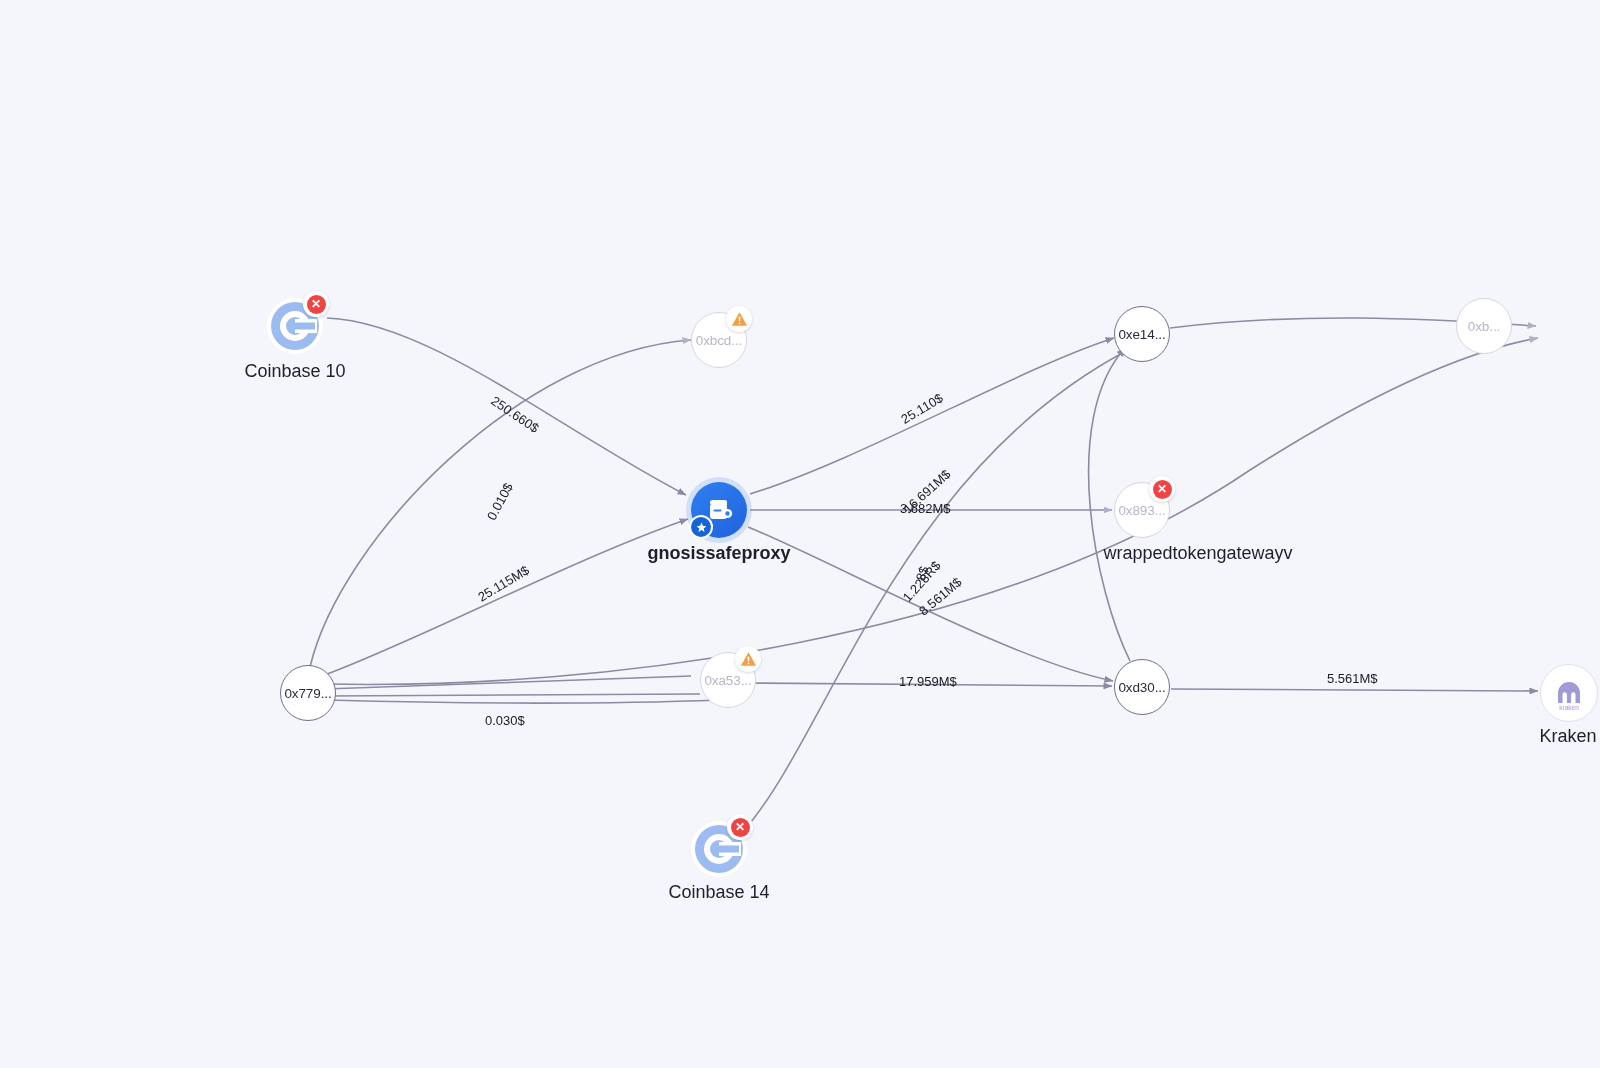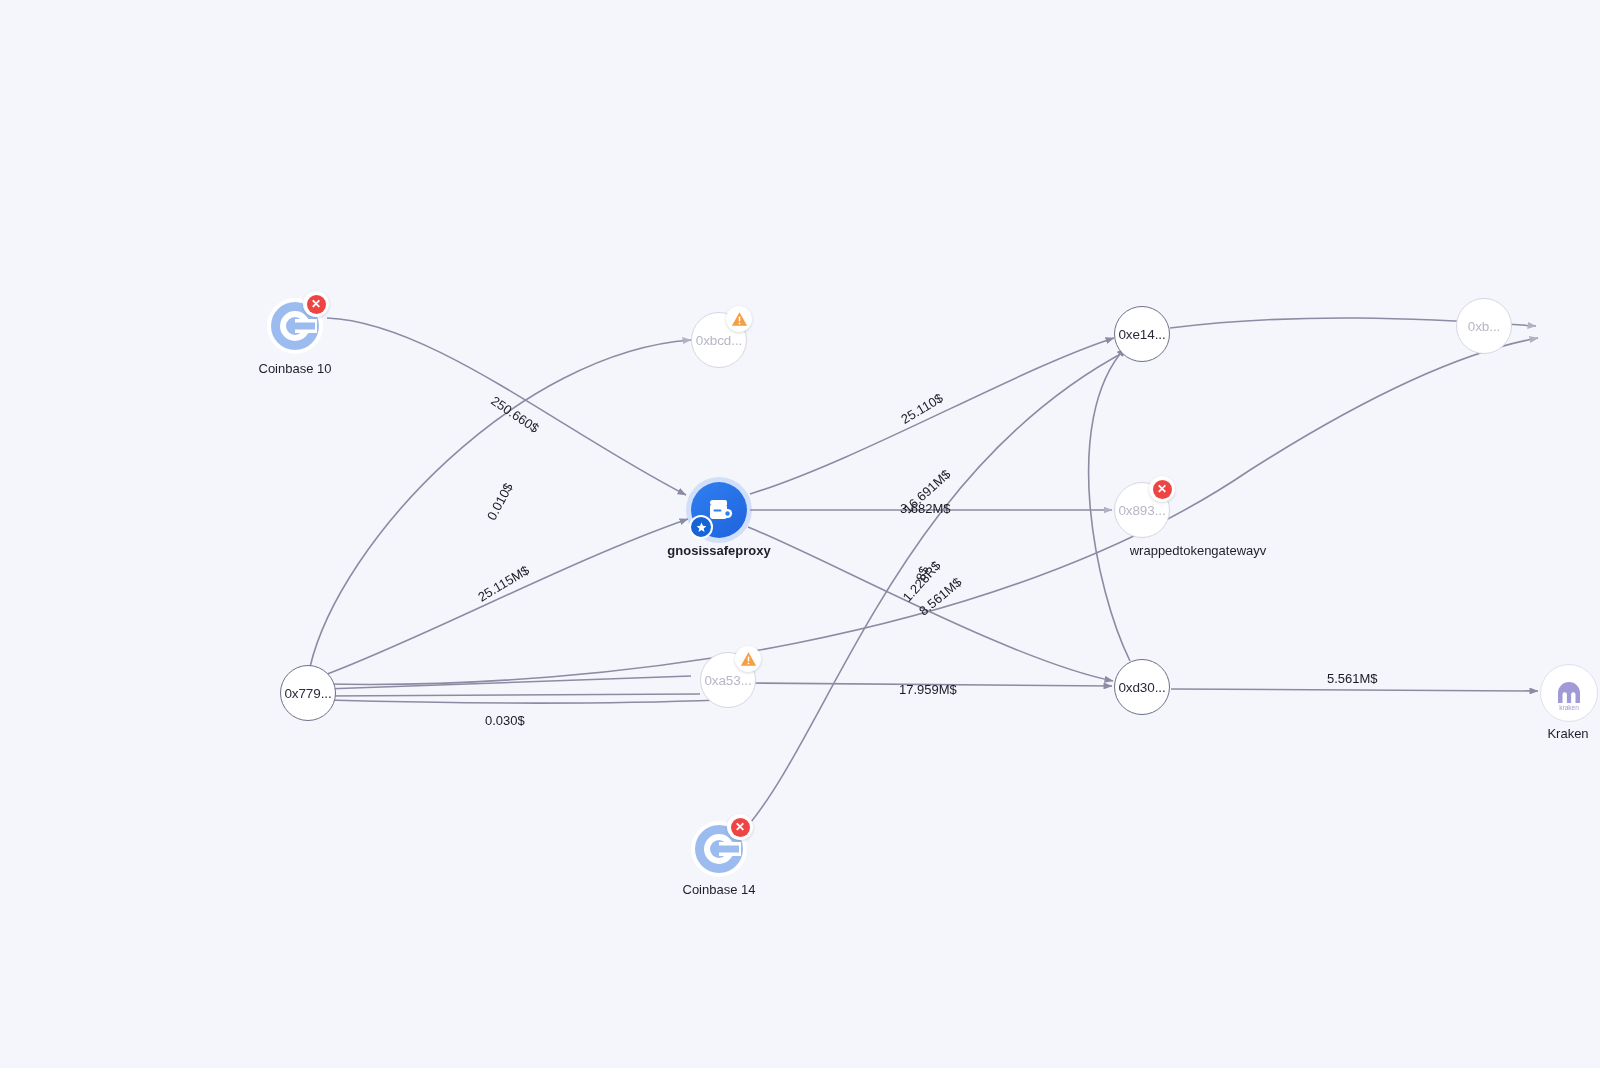--- a/index.html
+++ b/index.html
@@ -58,21 +58,21 @@
   .node-text {
     font-size: 13.5px;
     color: #2b2b38;
     letter-spacing: -0.1px;
   }
   .node.faded .node-text {
     color: #b7b7c6;
   }
   .node-caption {
     position: absolute;
-    font-size: 13px;
+    font-size: 18px;
     color: #1f1f2b;
     white-space: nowrap;
     text-align: center;
     transform: translateX(-50%);
   }
   .badge {
     position: absolute;
     width: 26px;
     height: 26px;
     border-radius: 50%;
@@ -299,16 +299,16 @@
   <div class="edge-label" style="left:488px; top:407px; transform:rotate(34deg);">250.660$</div>
   <div class="edge-label" style="left:480px; top:494px; transform:rotate(-62deg);">0.010$</div>
   <div class="edge-label" style="left:475px; top:576px; transform:rotate(-31deg);">25.115M$</div>
   <div class="edge-label" style="left:899px; top:401px; transform:rotate(-31deg);">25.110$</div>
   <div class="edge-label" style="left:900px; top:480px;margin-top:21px;">3.682M$</div>
   <div class="edge-label" style="left:898px; top:484px; transform:rotate(-42deg);">16.691M$</div>
   <div class="edge-label" style="left:915px; top:566px; transform:rotate(-72deg);">8$</div>
   <div class="edge-label" style="left:897px; top:574px; transform:rotate(-48deg);">1.228R$</div>
   <div class="edge-label" style="left:915px; top:589px; transform:rotate(-40deg);">8.561M$</div>
   <div class="edge-label" style="left:485px; top:667px;margin-top:46px;">0.030$</div>
-  <div class="edge-label" style="left:899px; top:674px;margin-top:8px;">17.959M$</div>
+  <div class="edge-label" style="left:899px; top:674px;">17.959M$</div>
   <div class="edge-label" style="left:1327px; top:671px;">5.561M$</div>
 
 </div>
 
 </body></html>

